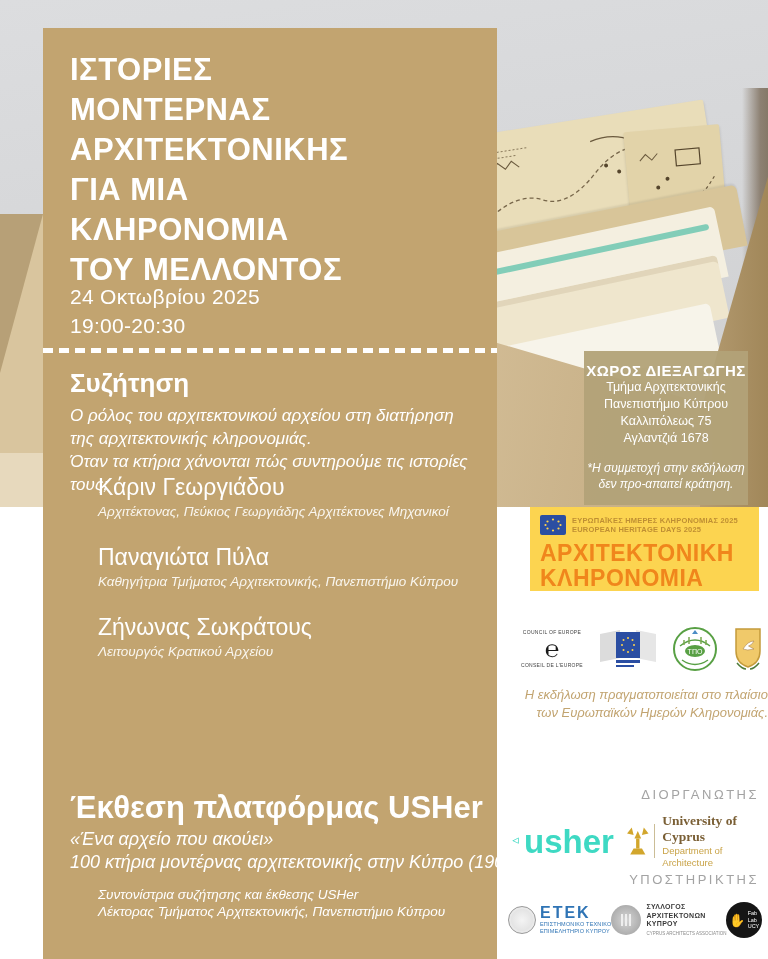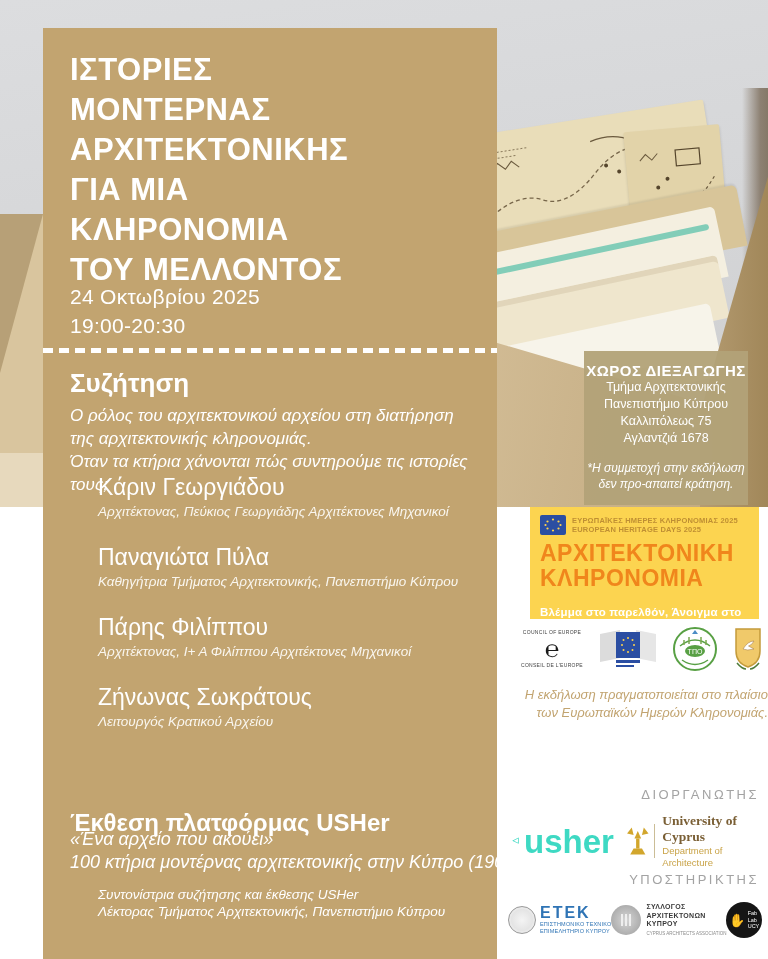--- a/index.html
+++ b/index.html
@@ -44,33 +44,33 @@
   .title{position:absolute;left:27px;top:22px;font-size:31px;font-weight:bold;line-height:40px;letter-spacing:.5px;}
   .datetime{position:absolute;left:27px;top:254px;font-size:21px;line-height:29px;letter-spacing:.3px;}
   .dashes{position:absolute;left:0;top:320px;width:100%;height:5px;
     background:repeating-linear-gradient(90deg,#fff 0 10px,transparent 10px 16px);}
   .disc-heading{position:absolute;left:27px;top:340px;font-size:26px;font-weight:bold;}
   .disc-desc{position:absolute;left:27px;top:376px;width:412px;font-size:17px;font-style:italic;line-height:23px;}
   .speakers{position:absolute;left:55px;top:446px;width:390px;}
   .speaker{margin-bottom:24px;}
   .speaker-name{font-size:23px;line-height:27px;}
   .speaker-role{font-size:13.5px;font-style:italic;line-height:17px;margin-top:2px;color:#fdfbf6;opacity:.95;}
-  .exh-heading{position:absolute;left:27px;top:781px;font-size:24px;font-weight:bold;}
+  .exh-heading{position:absolute;left:27px;top:762px;font-size:31px;font-weight:bold;}
   .exh-sub{position:absolute;left:27px;top:800px;width:420px;font-size:18px;font-style:italic;line-height:23px;}
   .curator{position:absolute;left:55px;top:856px;}
   .curator-name{font-size:23px;line-height:27px;}
   .curator-role{font-size:13.5px;font-style:italic;line-height:17px;margin-top:2px;}
   
   .venue-box{position:absolute;left:584px;top:351px;width:164px;height:154px;
     background:rgba(178,162,120,.95);color:#fff;text-align:center;box-sizing:border-box;padding-top:11px;}
   .venue-heading{font-size:15px;font-weight:bold;letter-spacing:.5px;}
   .venue-line{font-size:12.5px;line-height:17px;}
   .venue-note{font-size:12px;font-style:italic;line-height:16px;margin-top:13px;}
   
-  .heritage-box{position:absolute;left:530px;top:507px;width:229px;height:112px;background:#fcd450;
+  .heritage-box{position:absolute;left:530px;top:507px;width:229px;height:84px;background:#fcd450;
     box-sizing:border-box;padding:8px 10px 0 10px;}
   .ehd-row{display:flex;align-items:center;gap:6px;}
   .eu-logo{width:26px;height:20px;flex:0 0 auto;}
   .ehd-lines{font-size:7.5px;font-weight:bold;color:#bf8f33;line-height:9.5px;letter-spacing:.2px;}
   .ehd-title{color:#f0861c;font-weight:bold;font-size:23px;line-height:25px;letter-spacing:.5px;margin-top:6px;}
   .ehd-tagline{color:#fff;font-weight:bold;font-size:11.5px;margin-top:15px;letter-spacing:.2px;}
   
   .partner-logos{position:absolute;left:520px;top:620px;width:244px;height:58px;
     display:flex;align-items:center;justify-content:space-between;}
   .coe{width:64px;text-align:center;color:#444;}
@@ -192,24 +192,20 @@
     <div class="speakers">
       <div class="speaker">
         <div class="speaker-name">Κάριν Γεωργιάδου</div>
         <div class="speaker-role">Αρχιτέκτονας, Πεύκιος Γεωργιάδης Αρχιτέκτονες Μηχανικοί</div>
       </div>
       <div class="speaker">
         <div class="speaker-name">Παναγιώτα Πύλα</div>
         <div class="speaker-role">Καθηγήτρια Τμήματος Αρχιτεκτονικής, Πανεπιστήμιο Κύπρου</div>
       </div>
       <div class="speaker">
-        <div class="speaker-name">Πάρης Φιλίππου</div>
-        <div class="speaker-role">Αρχιτέκτονας, Ι+ Α Φιλίππου Αρχιτέκτονες Μηχανικοί</div>
-      </div>
-      <div class="speaker">
         <div class="speaker-name">Ζήνωνας Σωκράτους</div>
         <div class="speaker-role">Λειτουργός Κρατικού Αρχείου</div>
       </div>
     </div>
 
     <div class="exh-heading">Έκθεση πλατφόρμας USHer</div>
     <div class="exh-sub">
       <div>«Ένα αρχείο που ακούει»</div>
       <div class="nowrap">100 κτήρια μοντέρνας αρχιτεκτονικής στην Κύπρο (1900-74)</div>
     </div>

